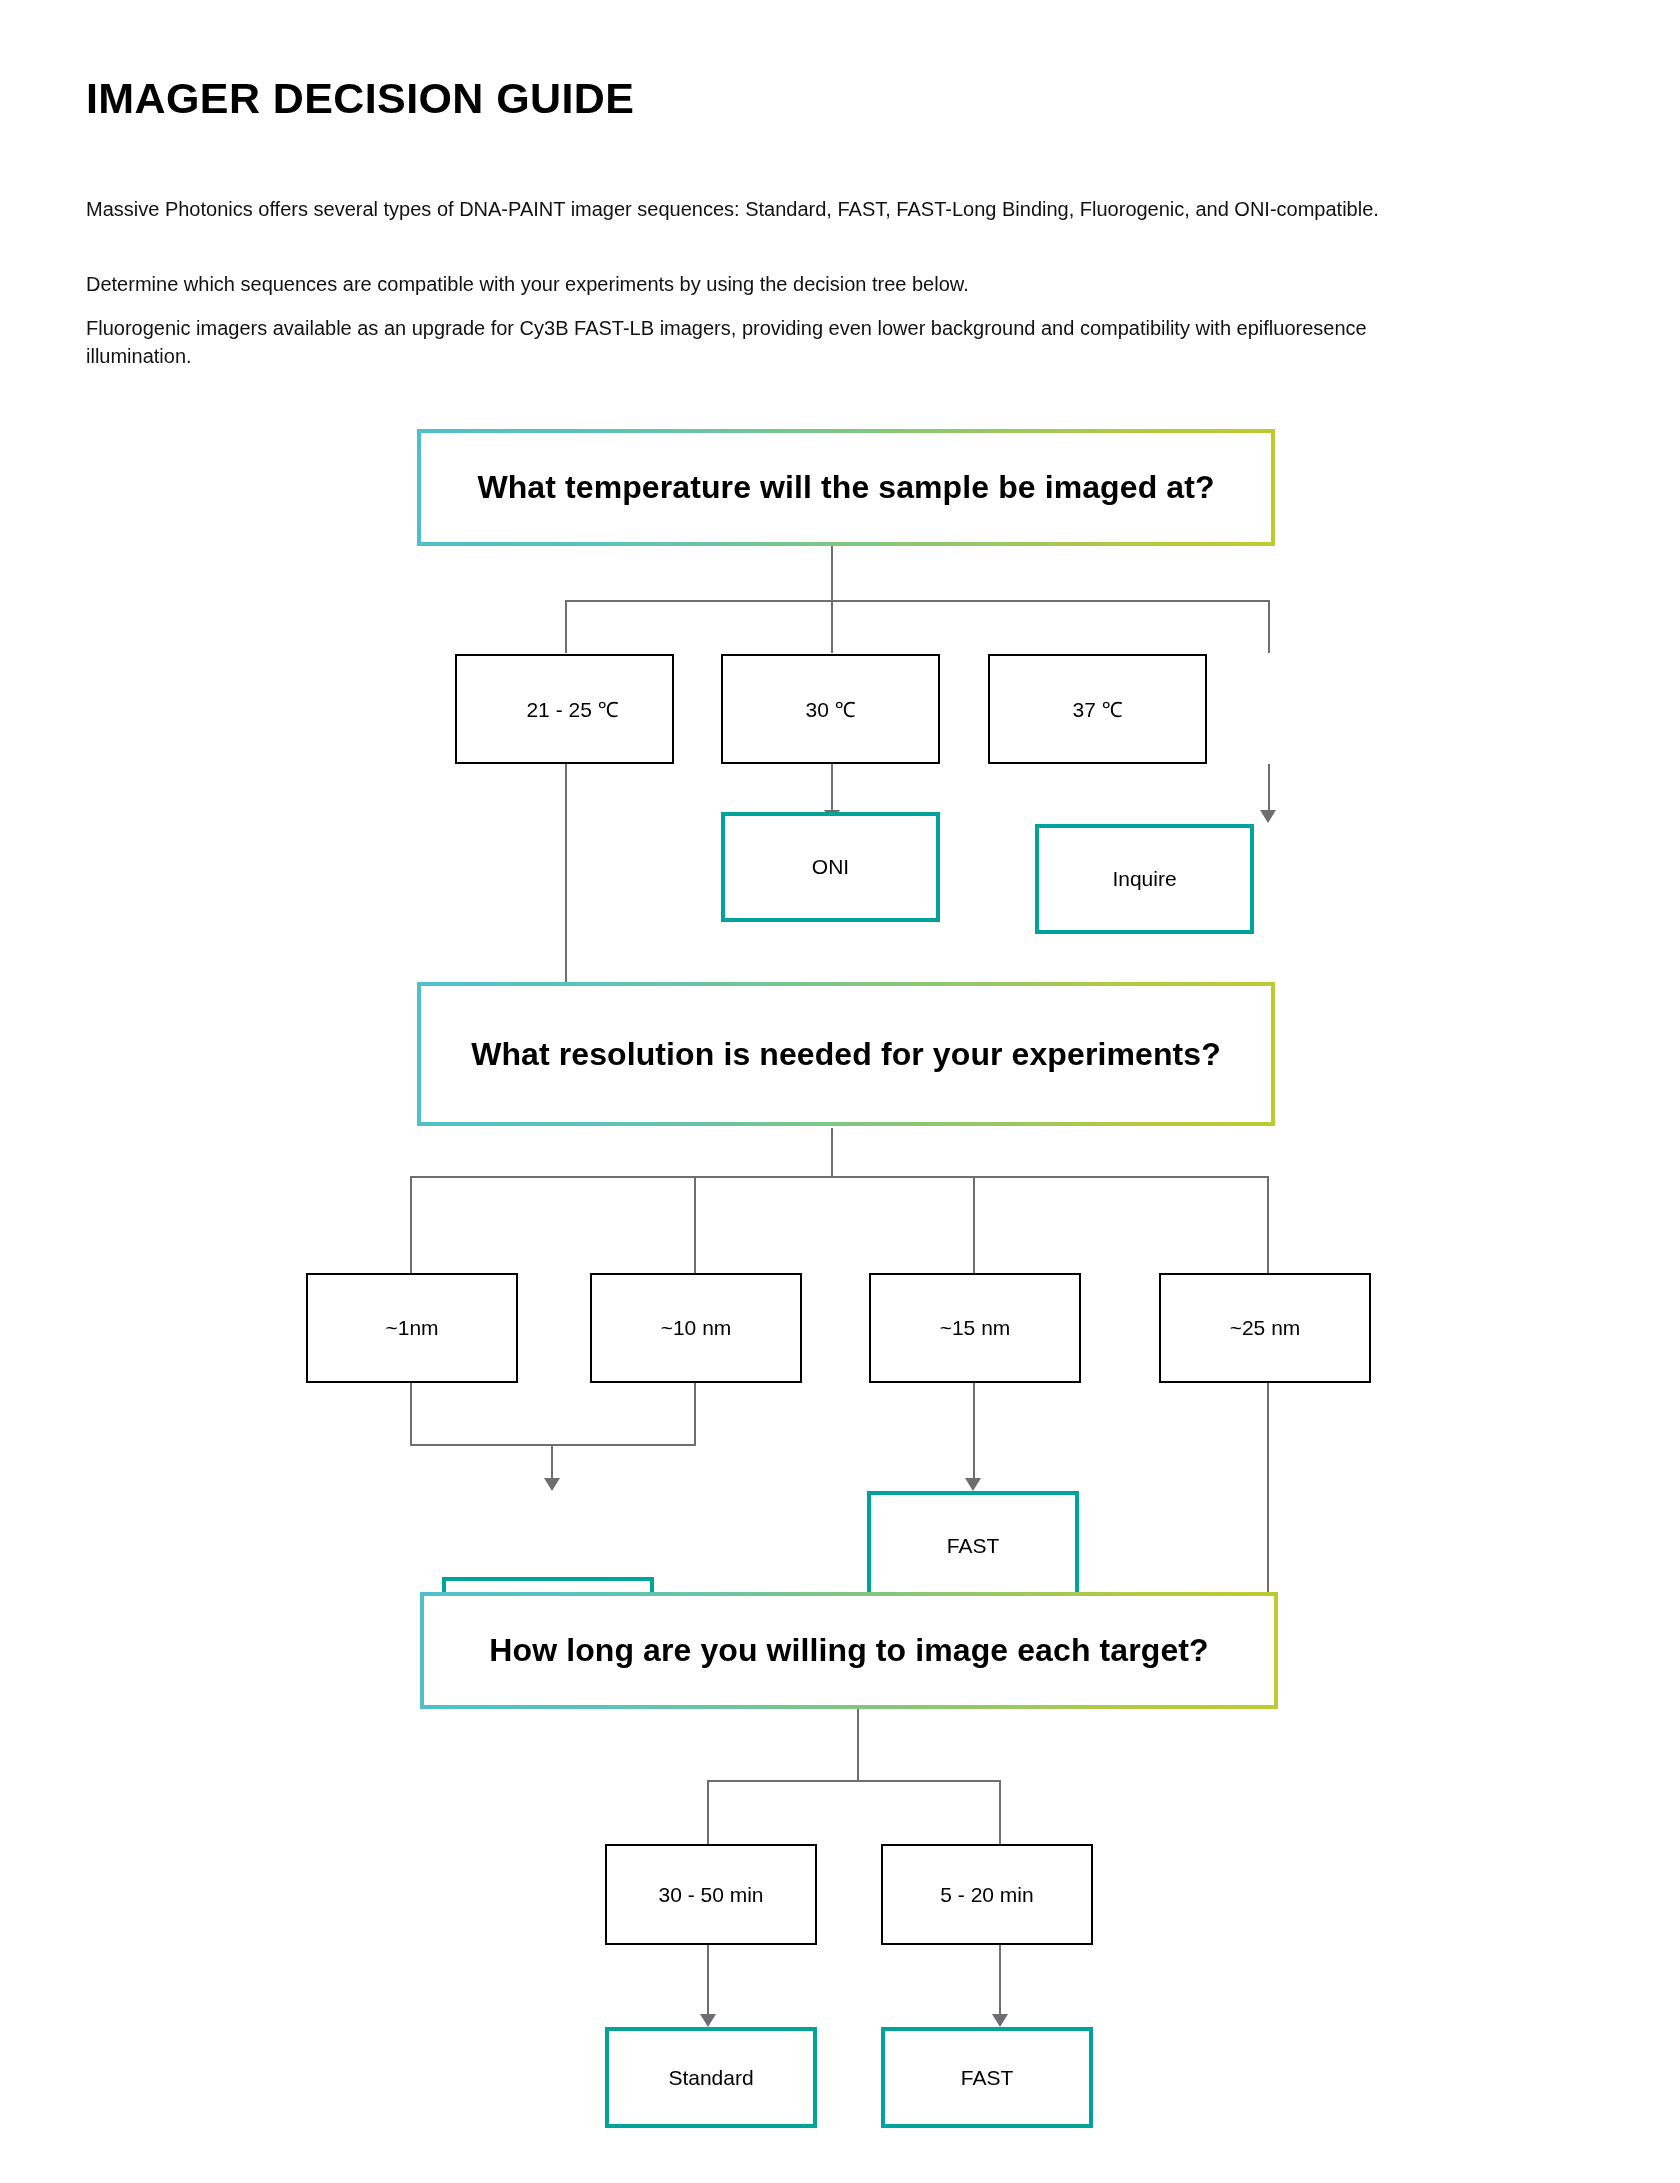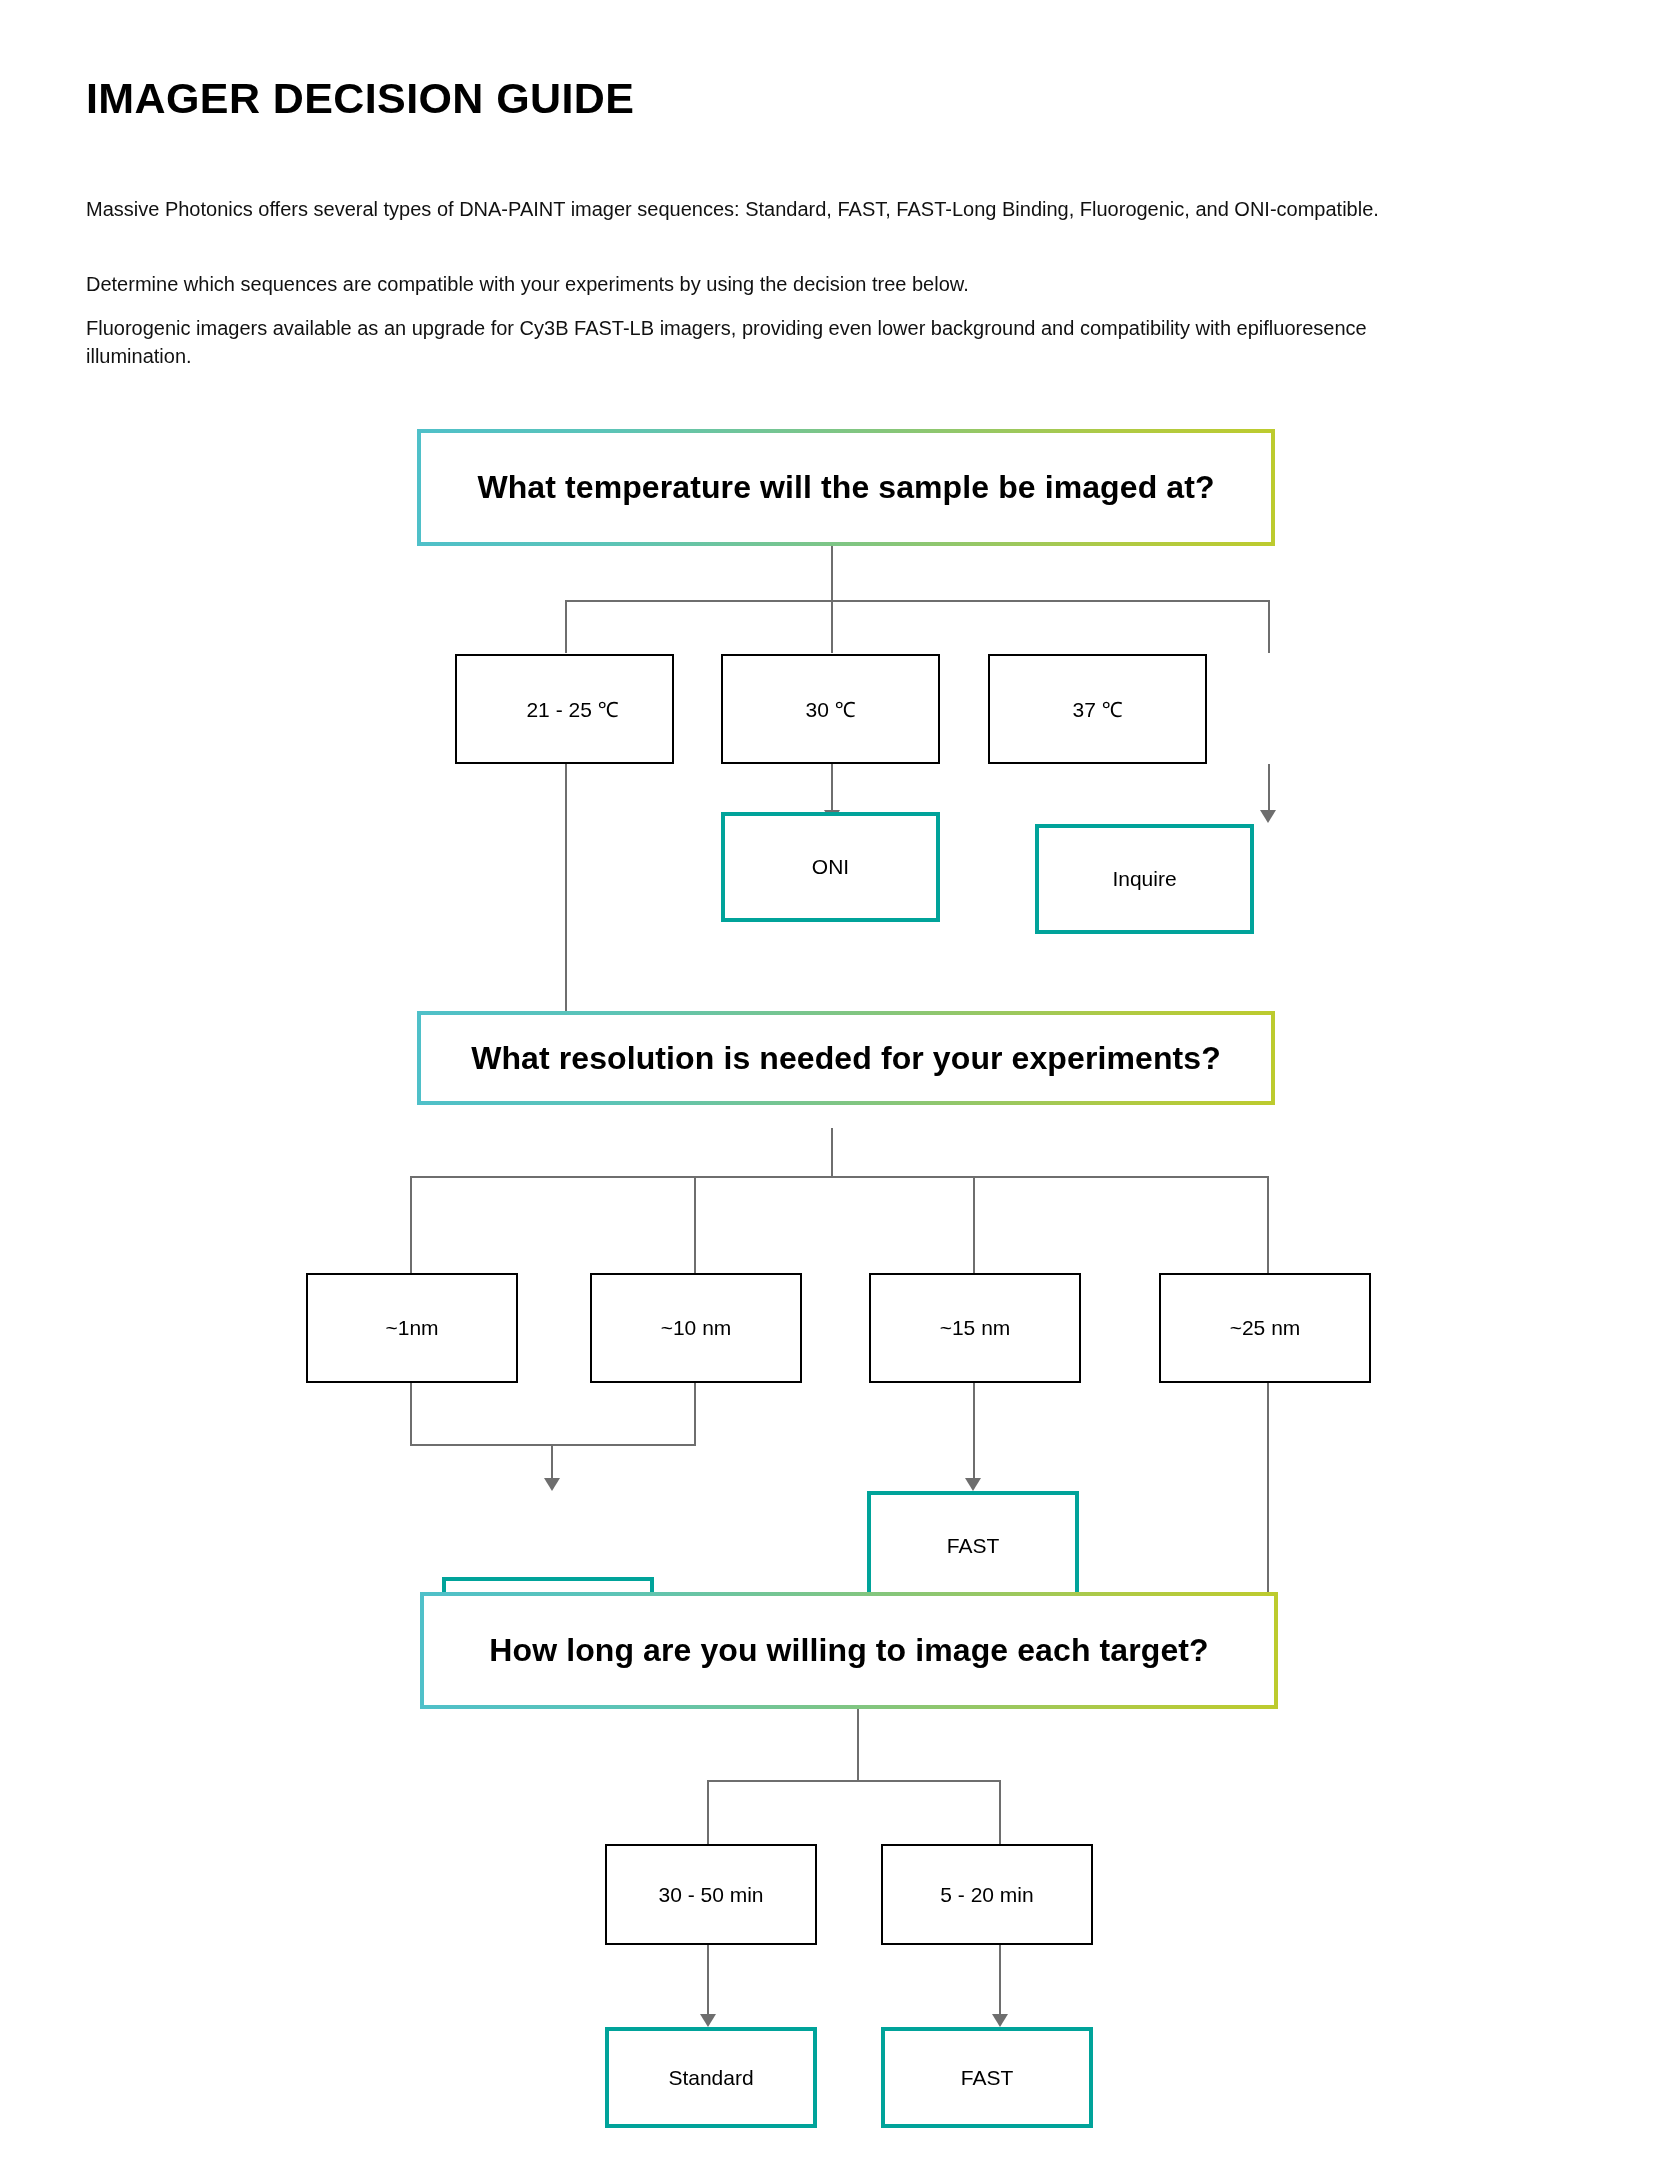--- a/index.html
+++ b/index.html
@@ -124,21 +124,21 @@
   <div class="vline" style="left:831px; top:764px; height:55px;"></div>
   <div class="arrow" style="left:824px; top:810px;"></div>
   <div class="vline" style="left:1268px; top:764px; height:55px;"></div>
   <div class="arrow" style="left:1260px; top:810px;"></div>
 
   <div class="node result" style="left:721px; top:812px; width:219px; height:110px;">ONI</div>
   <div class="node result" style="left:988px; top:824px; width:219px; height:110px;margin-left:47px;">Inquire</div>
 
   <div class="vline" style="left:565px; top:764px; height:249px;"></div>
 
-  <div class="node question" style="left:417px; top:1011px; width:858px; height:94px;">What resolution is needed for your experiments?</div>
+  <div class="node question" style="left:417px; top:982px; width:858px; height:144px;">What resolution is needed for your experiments?</div>
 
   <div class="vline" style="left:831px; top:1128px; height:49px;"></div>
   <div class="hline" style="left:410px; top:1176px; width:859px;"></div>
   <div class="vline" style="left:410px; top:1176px; height:97px;"></div>
   <div class="vline" style="left:694px; top:1176px; height:97px;"></div>
   <div class="vline" style="left:973px; top:1176px; height:97px;"></div>
   <div class="vline" style="left:1267px; top:1176px; height:97px;"></div>
 
   <div class="node option" style="left:306px; top:1273px; width:212px; height:110px;">~1nm</div>
   <div class="node option" style="left:590px; top:1273px; width:212px; height:110px;">~10 nm</div>

